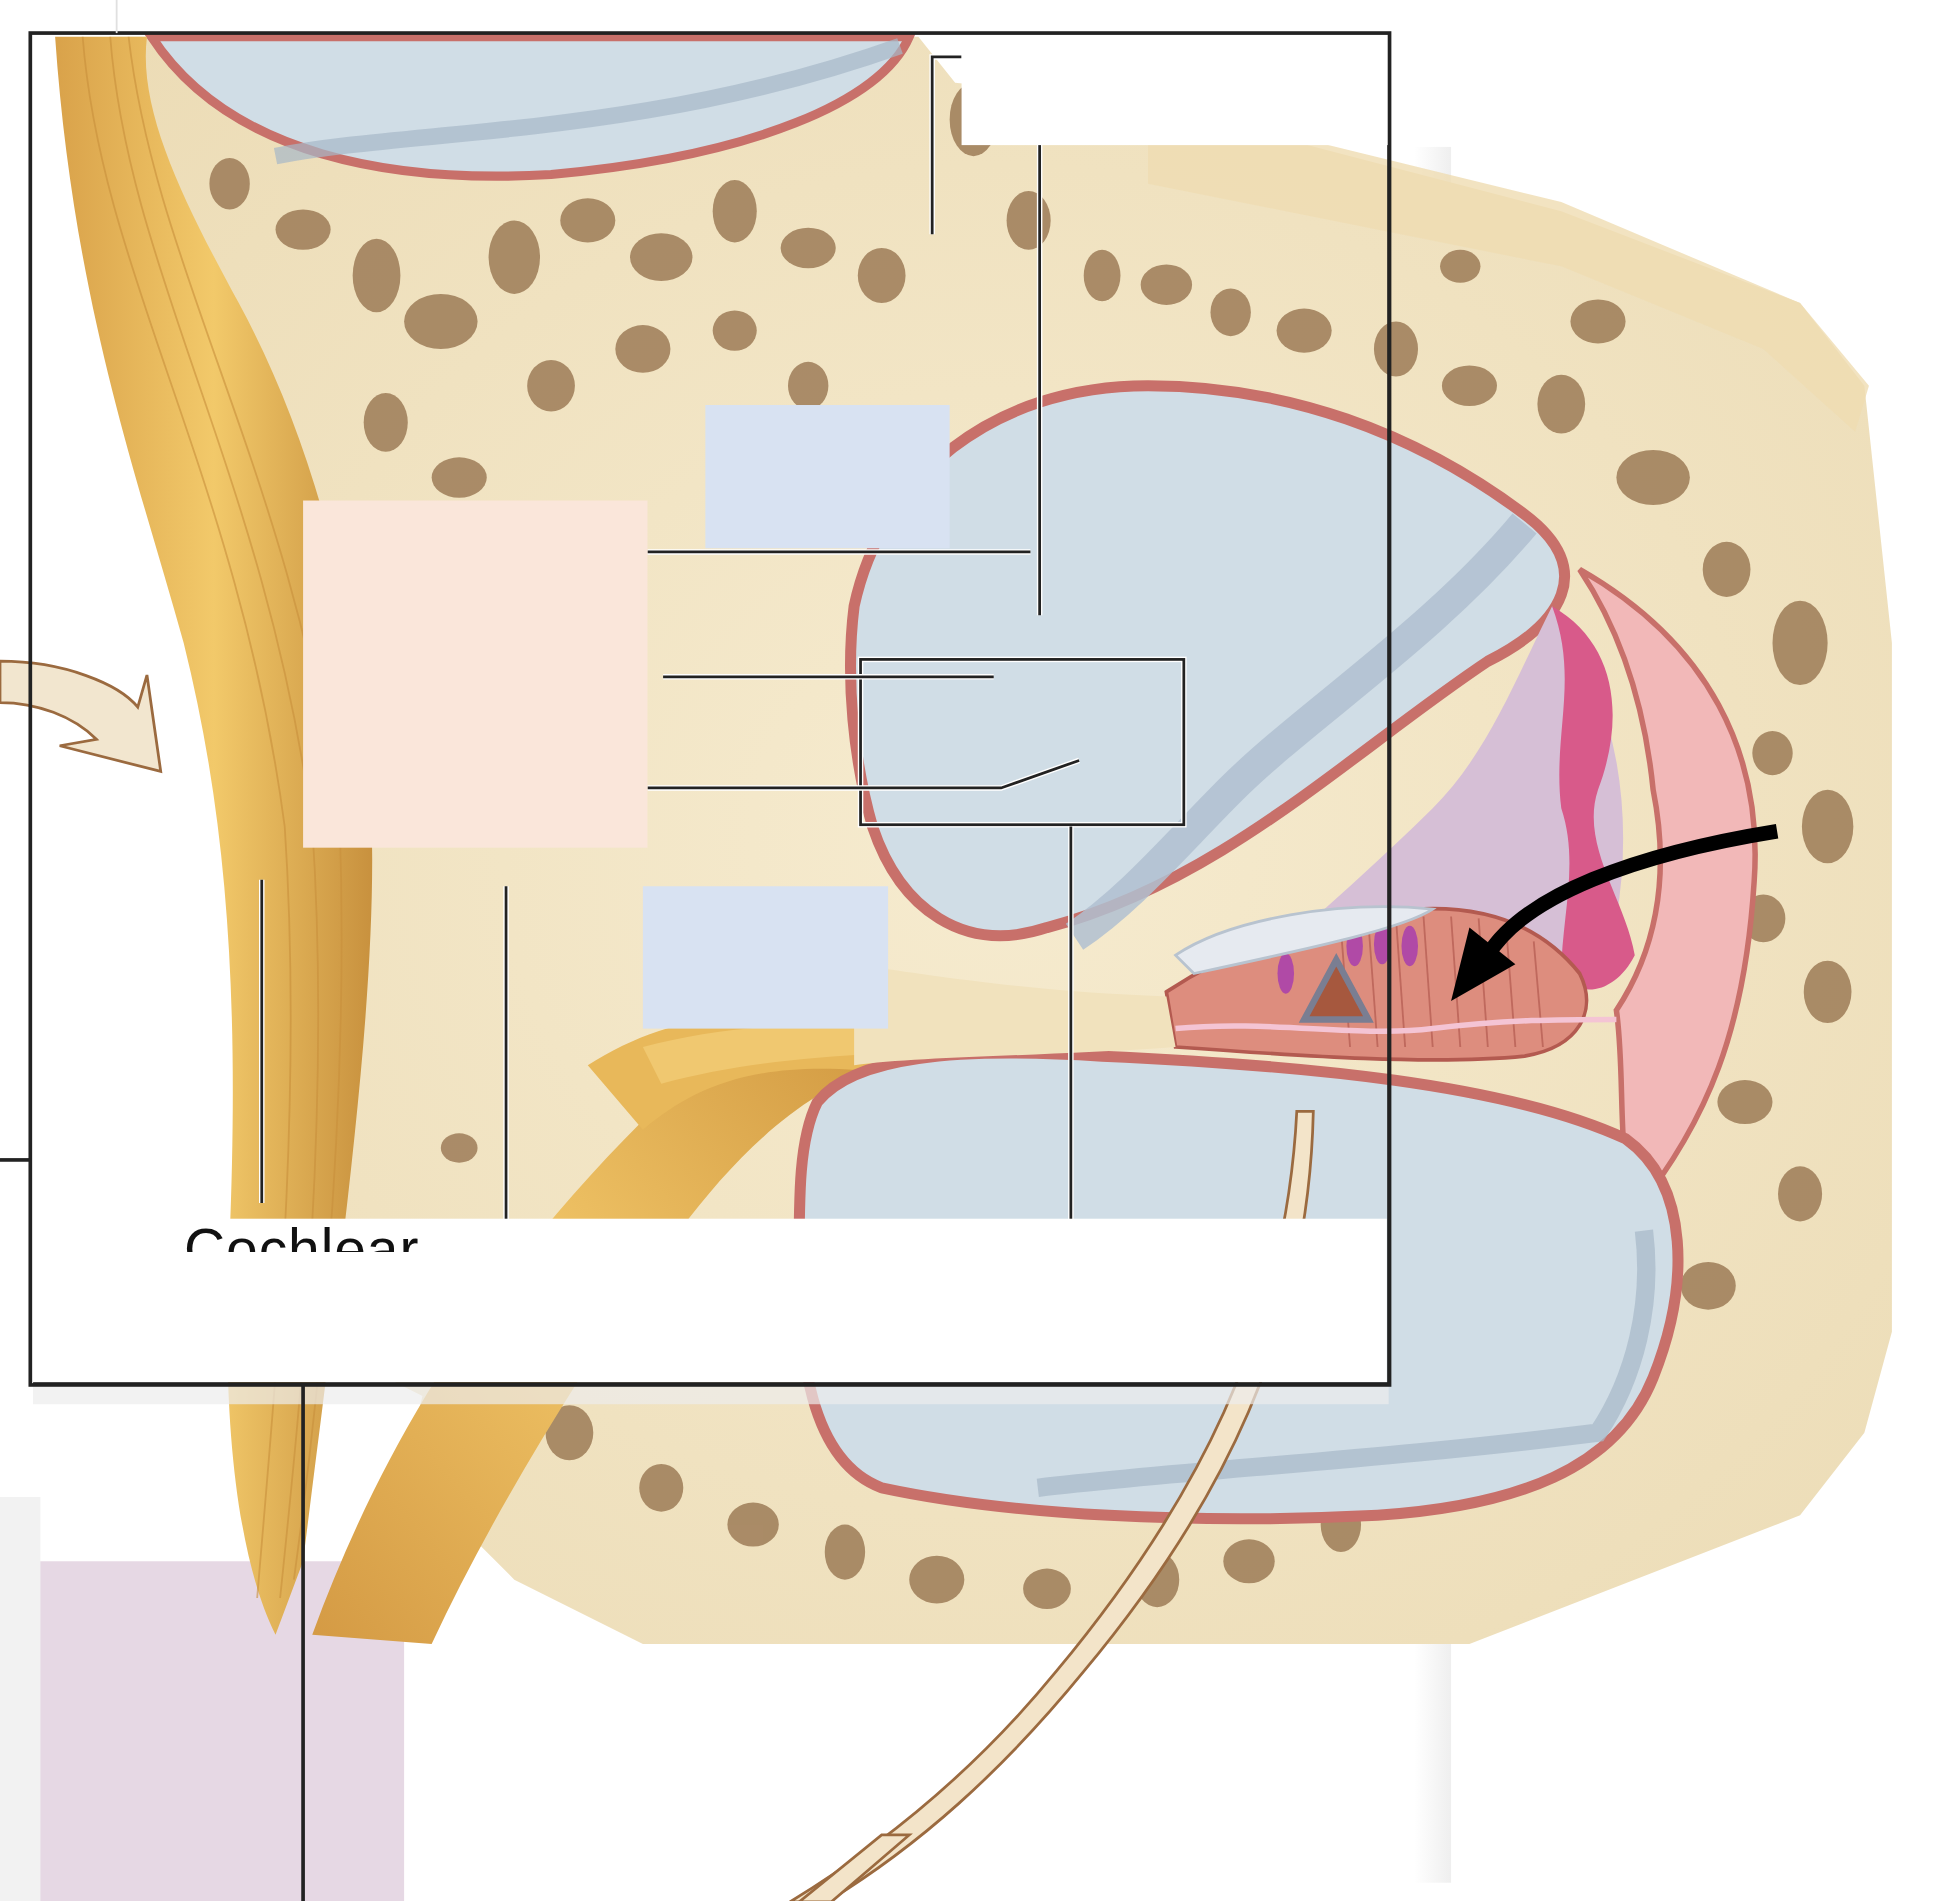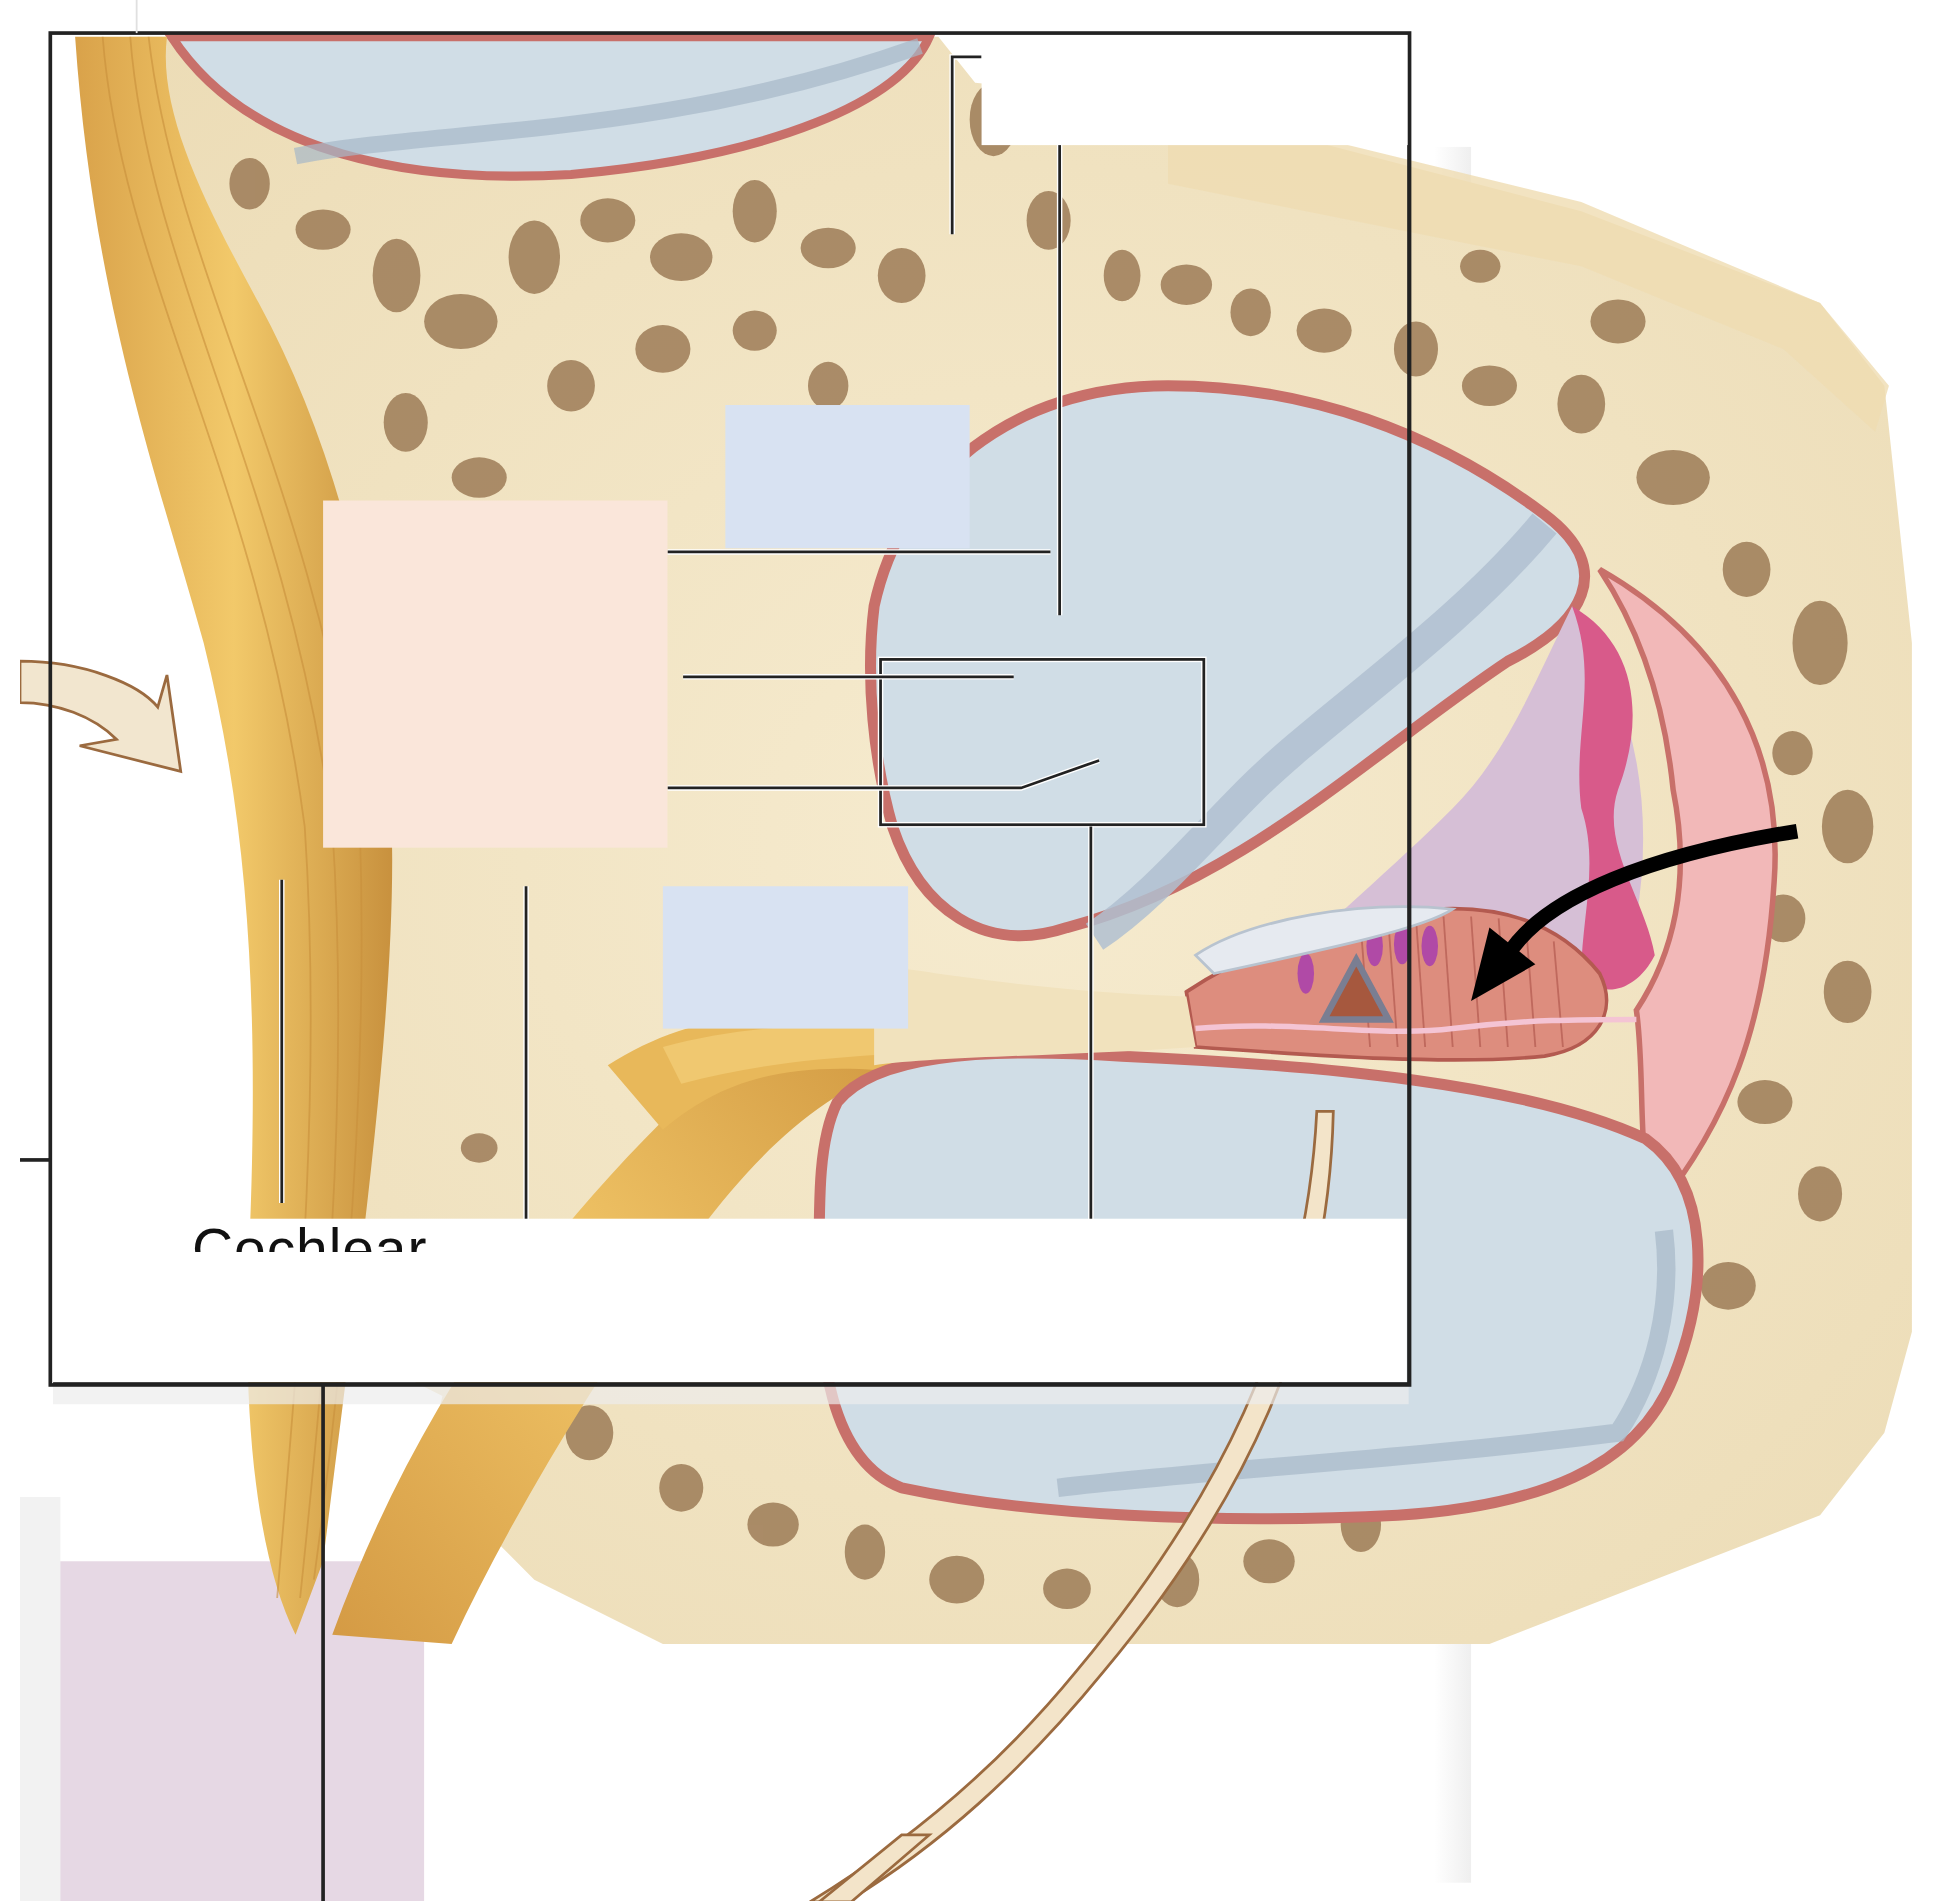--- a/index.html
+++ b/index.html
@@ -1,18 +1,18 @@
 <!DOCTYPE html>
 <html style="font-size:14.7px"><head>
 <meta charset="utf-8">
 <style>
   html, body { margin: 0; padding: 0; background: #ffffff; }
   body { width: 1936px; height: 1902px; position: relative; overflow: hidden;
          font-family: "Liberation Sans", sans-serif; }
-  #stage { position: absolute; left: 8px; top: 0; width: 1726px; height: 1902px; padding-left: 12px; }
+  #stage { position: absolute; left: 0; top: 0; width: 1726px; height: 1902px; }
   .partial-label { position: absolute; font-family: "Liberation Sans", sans-serif;
          font-size: 57px; color: #111; line-height: 1; overflow: hidden; height: 31px;
          white-space: nowrap; }
   .partial-label span { display: block; letter-spacing: 0.9px; }
 </style>
 </head>
 <body>
 
 <div id="stage">
 <svg width="1936" height="1902" viewBox="0 0 2108 2071" xmlns="http://www.w3.org/2000/svg">

